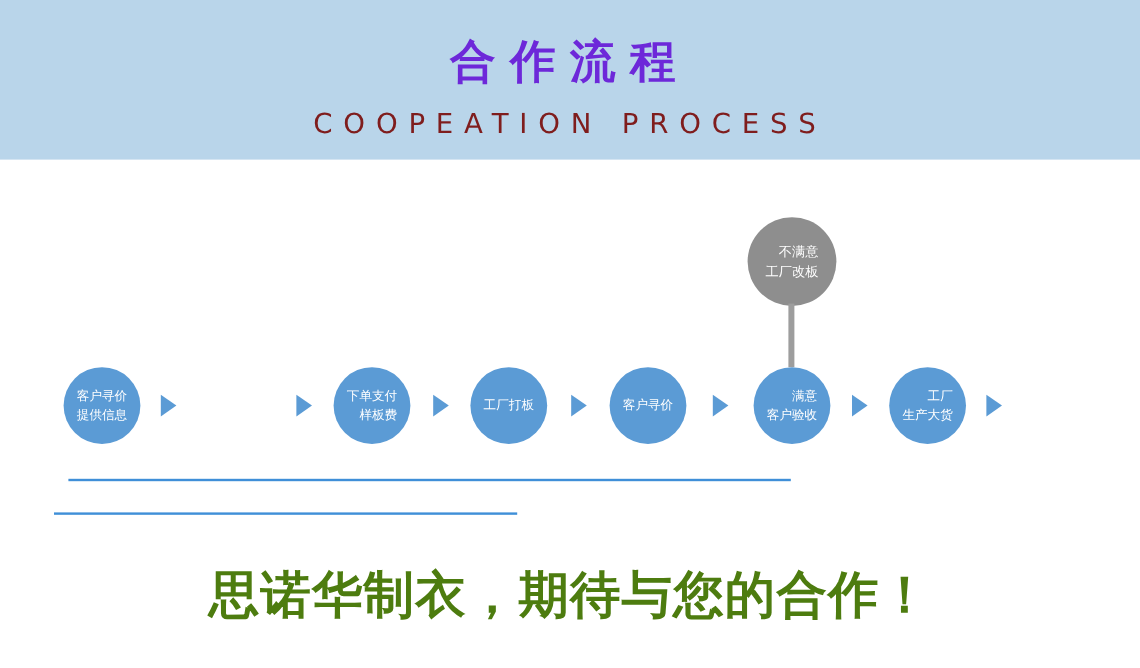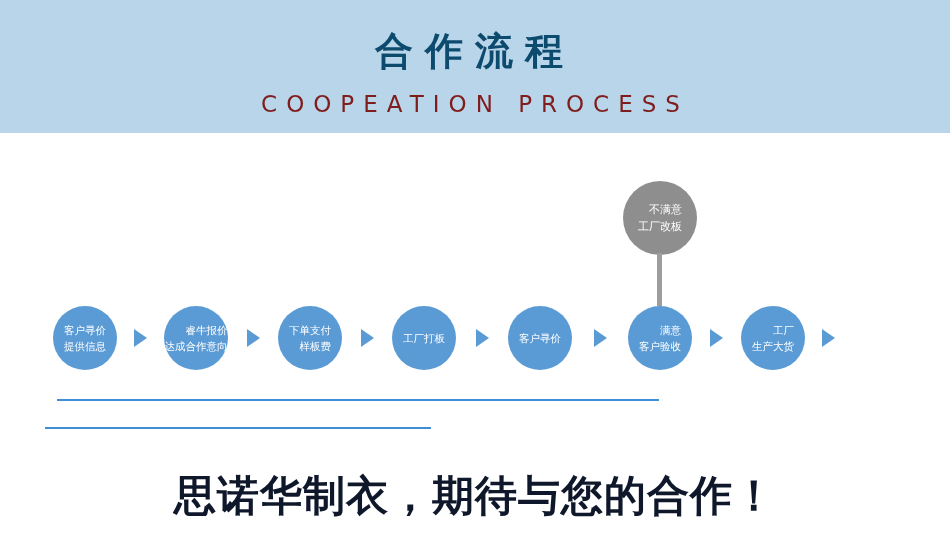--- a/index.html
+++ b/index.html
@@ -25,21 +25,21 @@
     width: 950px;
     height: 133px;
     background: #b9d5ea;
     text-align: center;
   }
   .header-title {
     margin: 0;
     padding-top: 26px;
     font-size: 38px;
     font-weight: bold;
-    color: #0c4a6e;
+    color: #6d28d9;
     letter-spacing: 12px;
   }
   .header-subtitle {
     margin: 14px 0 0 0;
     font-size: 23px;
     font-weight: normal;
     color: #7f1d1d;
     letter-spacing: 9px;
   }
   
@@ -87,42 +87,40 @@
   }
   
   .slogan {
     position: absolute;
     top: 468px;
     left: 0;
     width: 950px;
     text-align: center;
     font-size: 42px;
     font-weight: bold;
-    color: #0f172a;
+    color: #4d7c0f;
     letter-spacing: 1px;
   }
 </style>
 </head>
 <body>
 
 <div class="page">
 
   <div class="header">
     <h1 class="header-title">合作流程</h1>
     <div class="header-subtitle">COOPEATION PROCESS</div>
   </div>
 
   <div class="circle gray" style="left:623px; top:181px;">不满意
 工厂改板</div>
   <div class="vline" style="left:657px; top:253px; height:53px;"></div>
 
   <div class="circle" style="left:53px;  top:306px;">客户寻价
 提供信息</div>
-  <div class="circle" style="left:164px; top:306px;">睿牛报价
-达成合作意向</div>
   <div class="circle" style="left:278px; top:306px;">下单支付
 样板费</div>
   <div class="circle" style="left:392px; top:306px;">工厂打板</div>
   <div class="circle" style="left:508px; top:306px;">客户寻价</div>
   <div class="circle" style="left:628px; top:306px;">满意
 客户验收</div>
   <div class="circle" style="left:741px; top:306px;">工厂
 生产大货</div>
 
   <div class="arrow" style="left:134px; top:329px;"></div>

